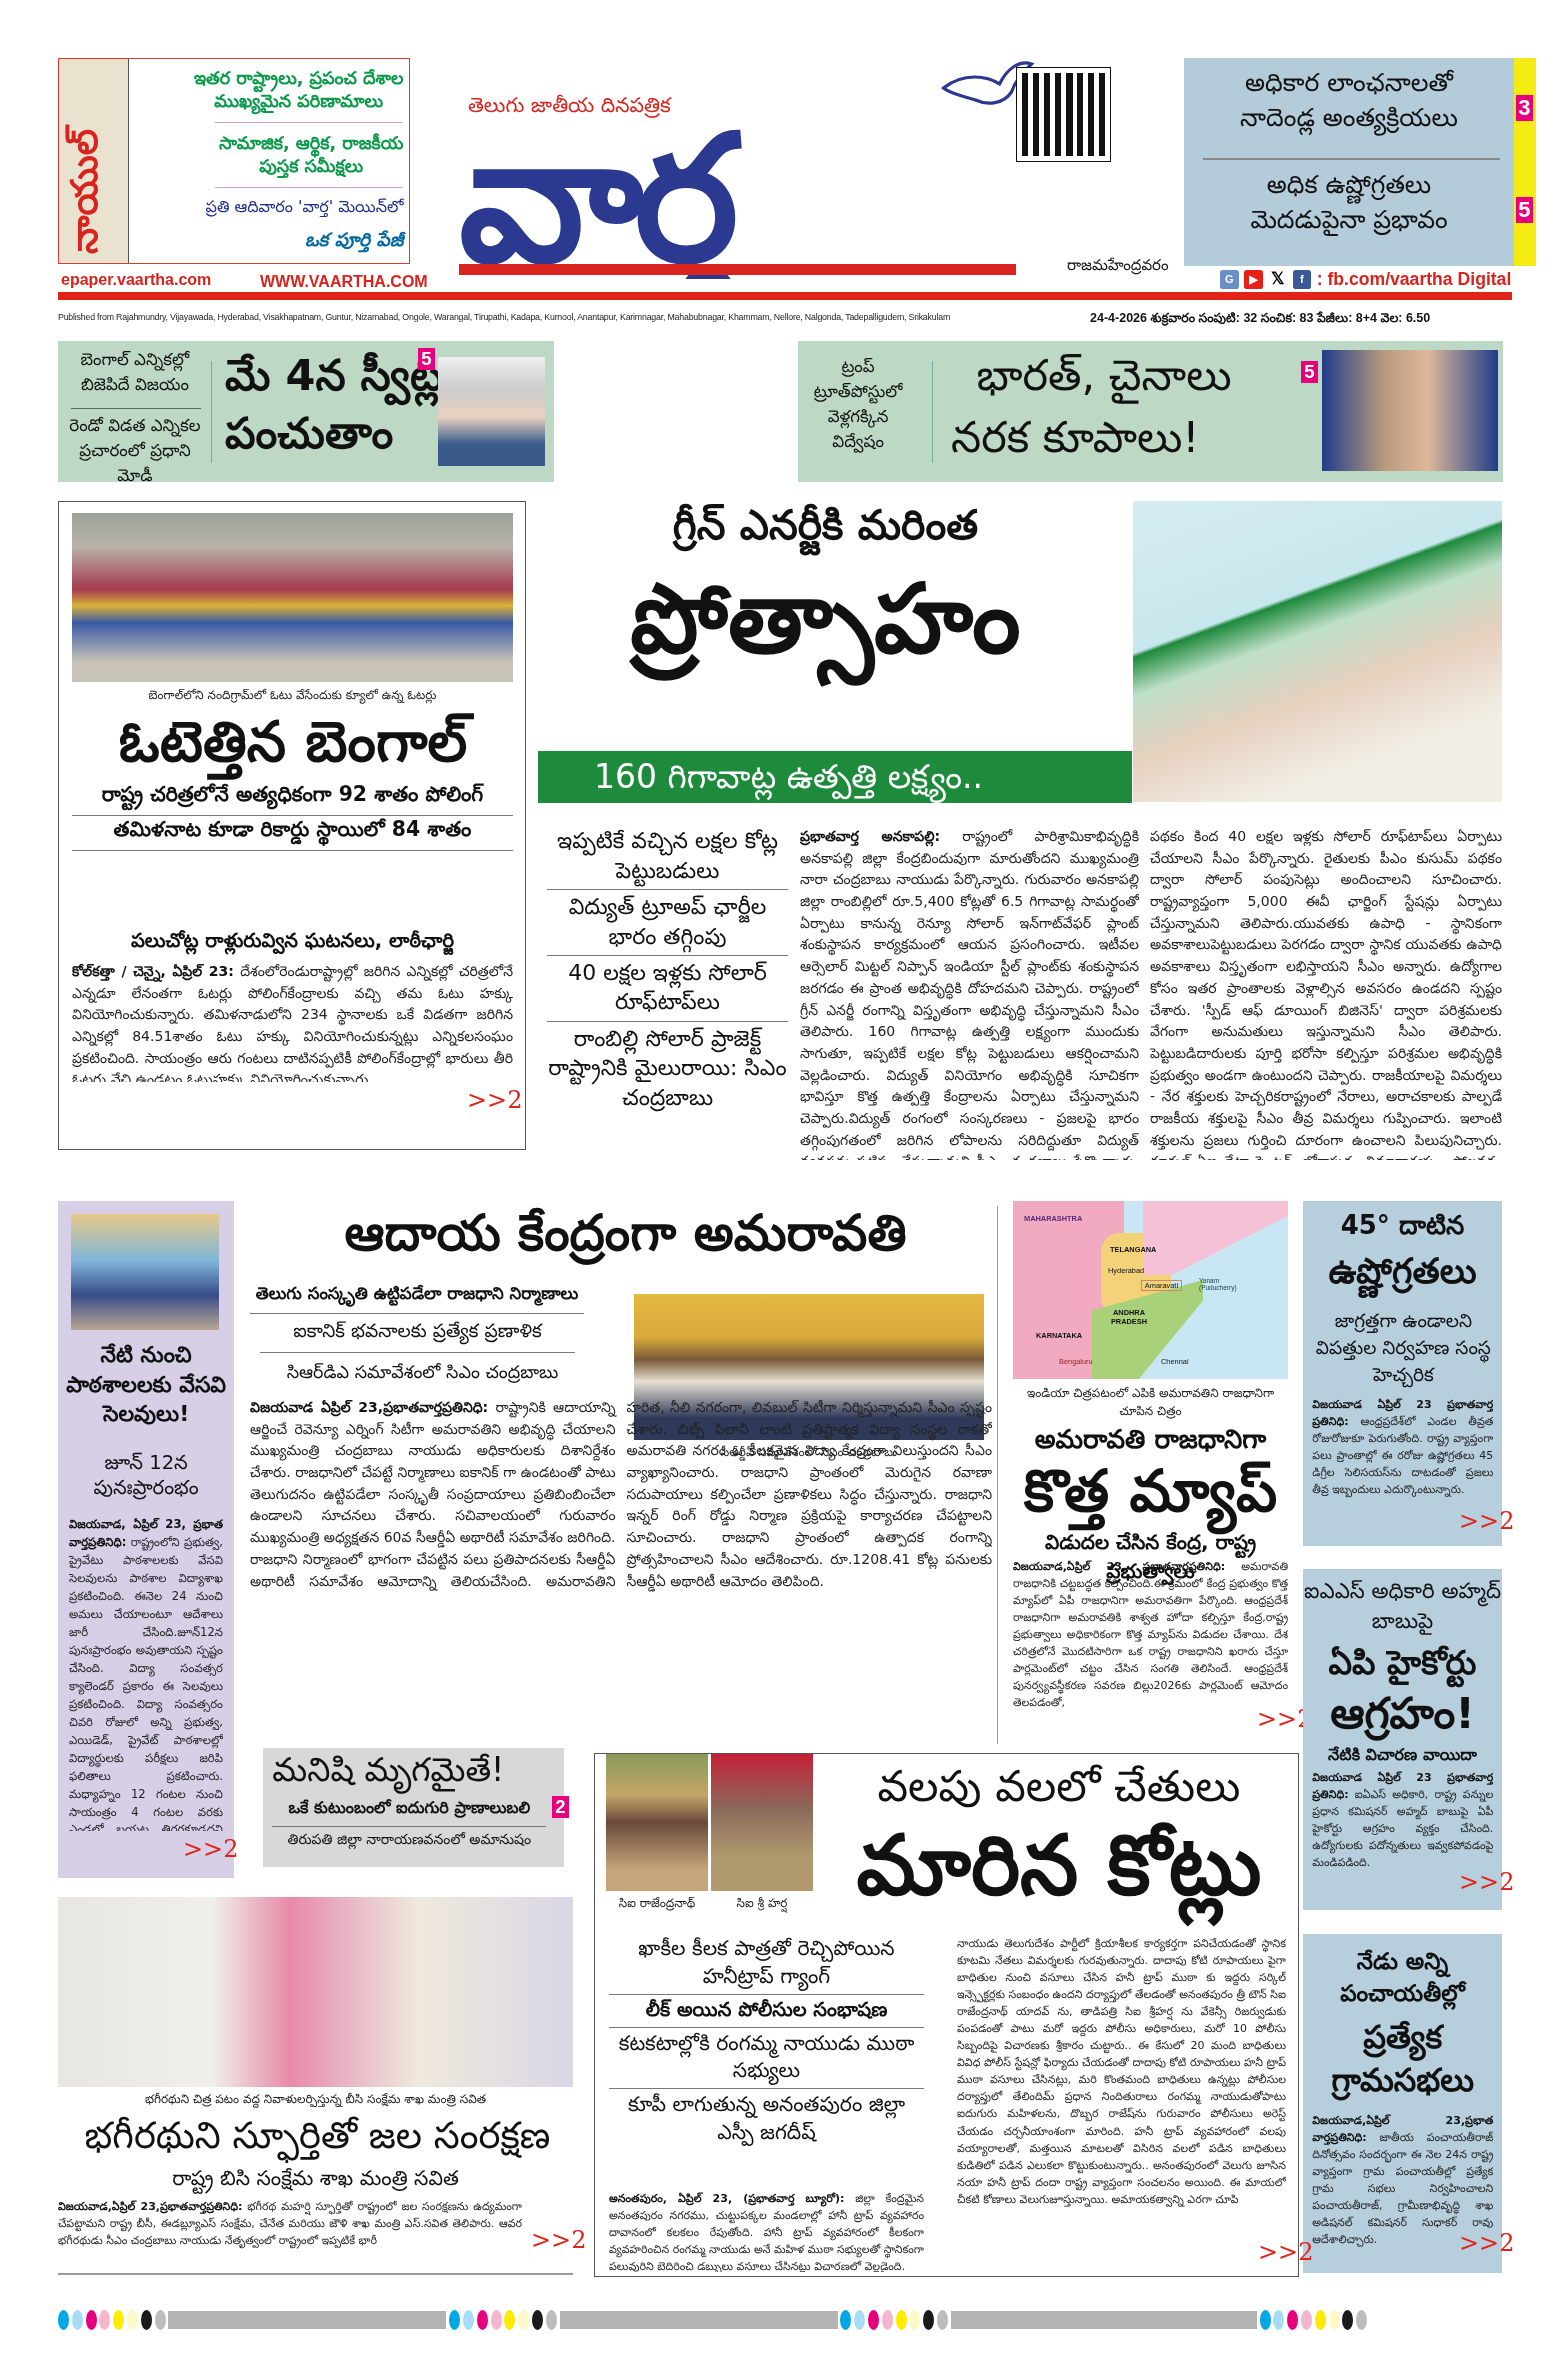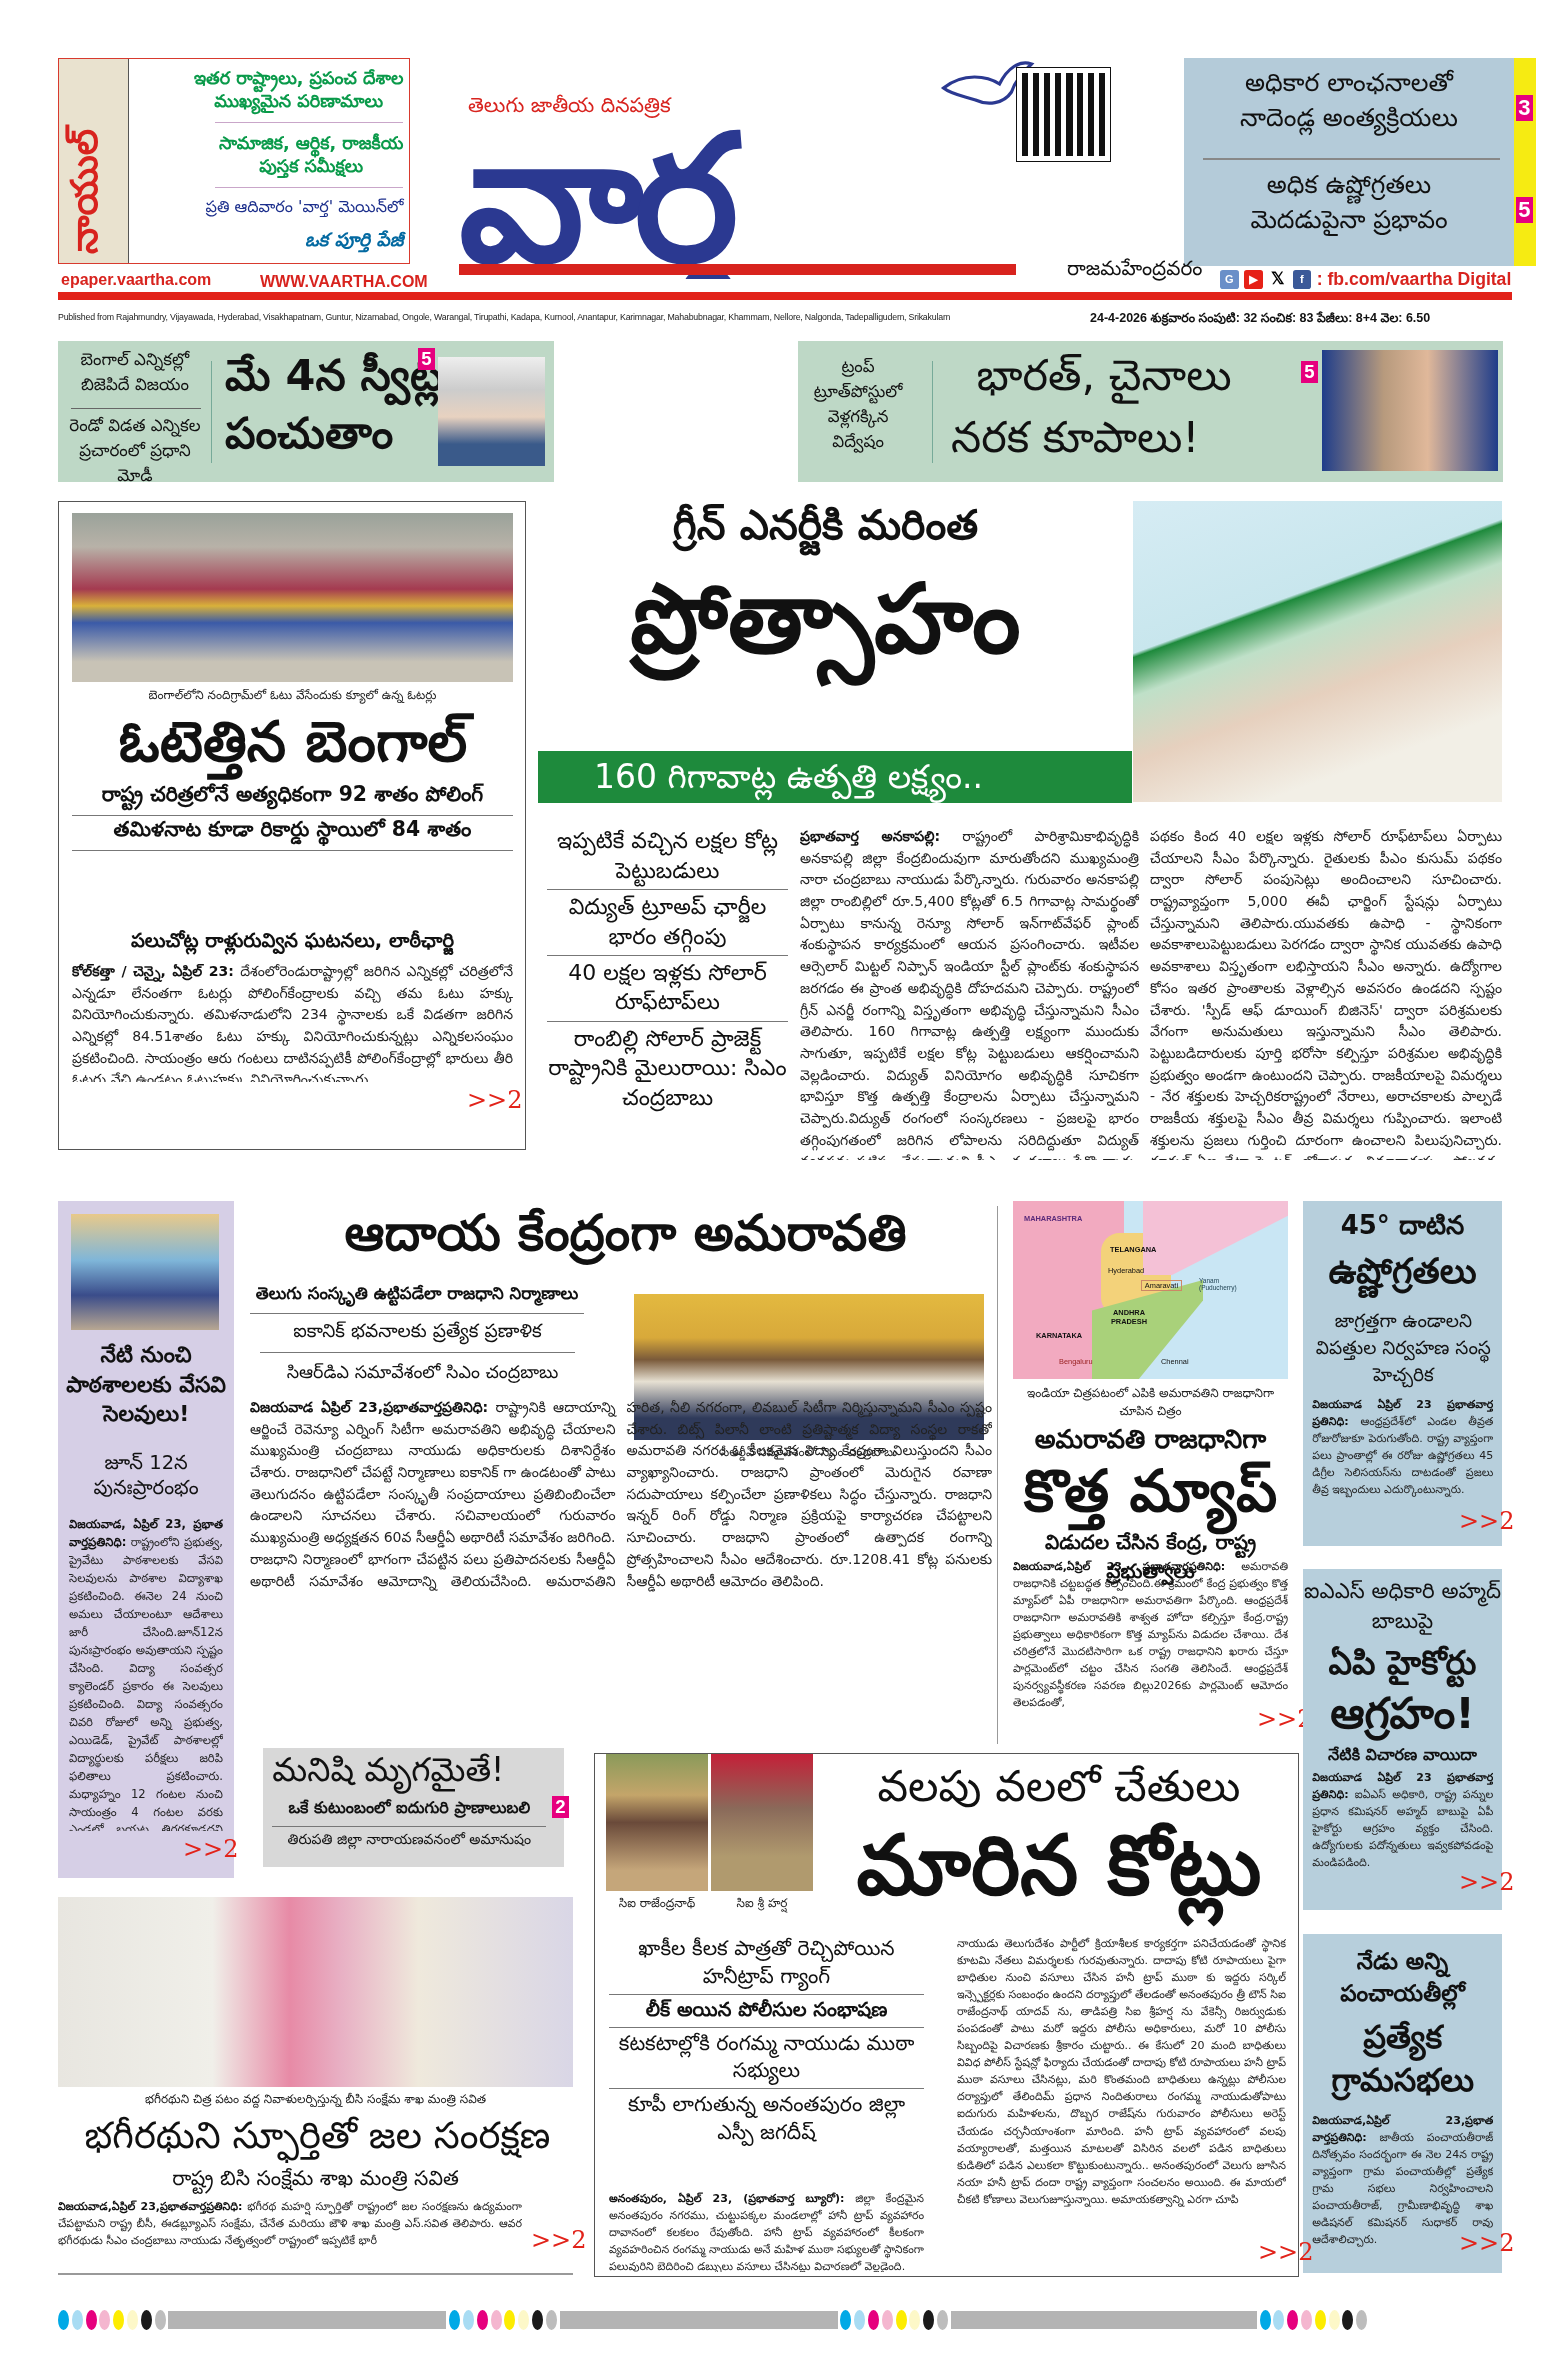--- a/index.html
+++ b/index.html
@@ -17,21 +17,21 @@
   .www { left: 260px; top: 273px; color: #d8231e; font: bold 16px "Liberation Sans", sans-serif; }
   .masthead-tag { left: 468px; top: 93px; color: #d8231e; font-size: 20.4px; }
   .logo { left: 459px; top: 121px; width: 557px; height: 158px; color: #2b3991; font: bold 176px "DejaVu Sans", sans-serif; line-height: 158px; letter-spacing: -9.3px; overflow: hidden; }
   .logo-bar { left: 459px; top: 264px; width: 557px; height: 11px; background: #d8231e; }
   .dove { left: 603px; top: 60px; width: 111px; height: 56px; }
   .qr { left: 1017px; top: 68px; width: 93px; height: 93px; background: repeating-linear-gradient(90deg,#111 0 6.5px,#fff 6.5px 11px), #111; border: 5.6px solid #fff; outline: 1.9px solid #111; }
   .teaser-box { left: 1159px; top: 58px; width: 352px; height: 208px; background: #b4cbd9; border-right: 22px solid #f6eb12; margin-left: 25px; }
   .teaser-item { position: absolute; left: 0; width: 330px; text-align: center; font-size: 25px; line-height: 1.4; }
   .teaser-num { position: absolute; right: -18.6px; width: 16.7px; background: #e6007e; color: #fff; font: bold 22px "Liberation Sans", sans-serif; text-align: center; }
   .teaser-sep { position: absolute; left: 18.6px; top: 100px; width: 297px; border-top: 2.8px double #888; }
-  .city { left: 1067px; top: 256px; font-size: 20px; }
+  .city { left: 1067px; top: 256px; font-size: 15px; }
   .social { left: 1220px; top: 269px; display: flex; gap: 5.6px; align-items: center; font: bold 17.6px "Liberation Sans", sans-serif; color: #d8231e; }
   .social .ic { width: 18.6px; height: 18.6px; border-radius: 2.8px; display: inline-block; color: #fff; font-size: 11px; text-align: center; line-height: 18.6px; }
   .redline { left: 58px; top: 292px; width: 1454px; height: 8.3px; background: #e2231a; }
   .published { left: 58px; top: 312px; font: 8.8px "Liberation Sans", sans-serif; color: #222; letter-spacing: -0.2px; }
   .dateline { left: 1090px; top: 311px; font: bold 12.5px "Liberation Sans", sans-serif; }
   .green-band { top: 341px; height: 141px; background: #bed8c6; }
   .gb-small { font-size: 16.7px; line-height: 1.5; text-align: center; }
   .gb-big { font-weight: bold; font-size: 43px; line-height: 1.3; }
   .pinknum { background: #e6007e; color: #fff; font: bold 18.6px "Liberation Sans", sans-serif; width: 16.7px; text-align: center; }
   .photo { background: linear-gradient(135deg,#8a8a80,#c7b6a2 40%,#6d7c5f 70%,#a89484); }

